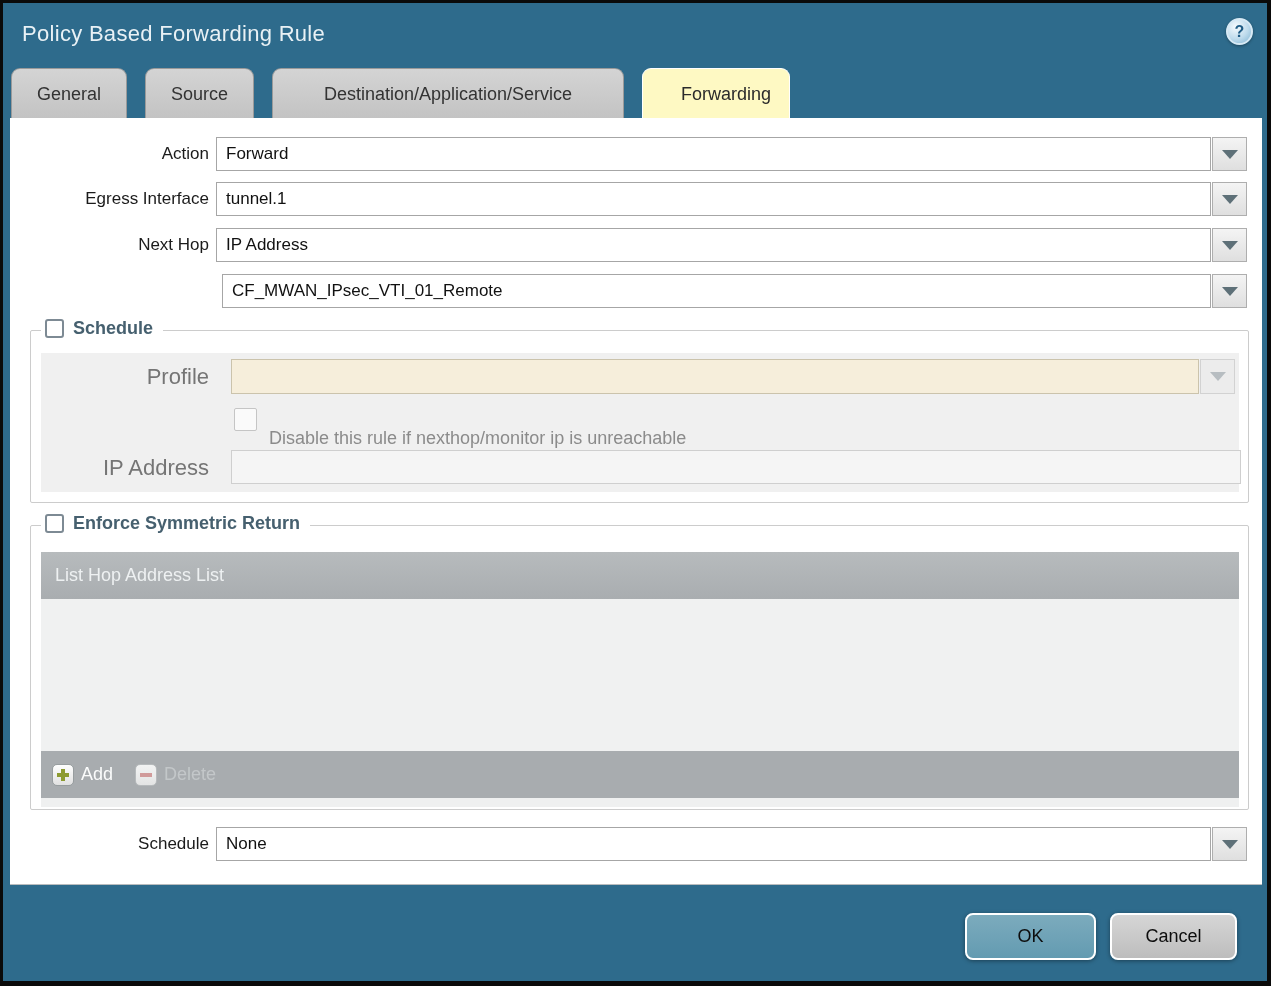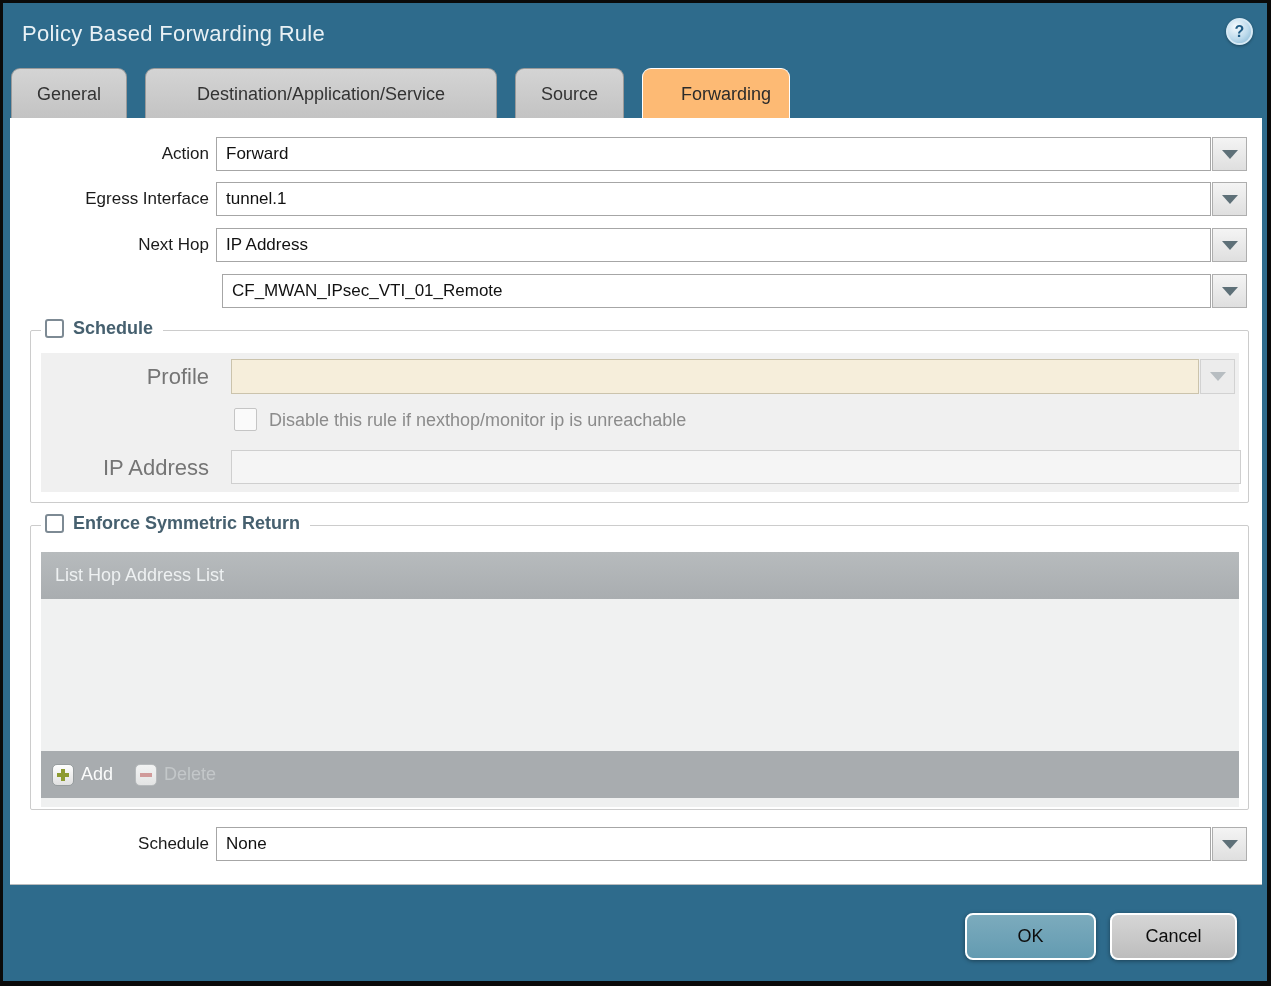--- a/index.html
+++ b/index.html
@@ -36,21 +36,21 @@
     height:50px; line-height:50px; text-align:center;
     background:linear-gradient(#d4d4d4,#c3c3c3);
     border:1px solid #9a9a9a; border-bottom:none;
     border-radius:9px 9px 0 0;
     color:#333; font-size:18px;
     cursor:pointer;
   }
   .tab.t1 { width:116px; }
   .tab.t2 { width:109px; }
   .tab.t3 { width:352px; }
-  .tab.active { width:148px; background:#fdba74; border-color:#fff; position:relative; z-index:3; color:#2b2b2b;padding-left:20px; }
+  .tab.active { width:148px; background:#fef9c3; border-color:#fff; position:relative; z-index:3; color:#2b2b2b;padding-left:20px; }
   
   .content {
     position:absolute; left:7px; top:115px; width:1252px; height:767px;
     background:#fff; border-bottom:1px solid #b9bcbe;
   }
   .frow { position:absolute; left:0; height:34px; }
   .flabel {
     position:absolute; right:1053px; left:0; top:0; height:34px;
     line-height:34px; text-align:right;
     color:#1b1b1b; font-size:17px; white-space:nowrap;
@@ -153,22 +153,22 @@
 
   <div class="titlebar">
     <span class="title">Policy Based Forwarding Rule</span>
     <div class="help">
       <span>?</span>
     </div>
   </div>
 
   <div class="tabs">
     <div class="tab t1">General</div>
+    <div class="tab t2">Source</div>
     <div class="tab t3">Destination/Application/Service</div>
-    <div class="tab t2">Source</div>
     <div class="tab active">Forwarding</div>
   </div>
 
   <div class="content">
 
     <div class="frow" style="top:19px; width:1252px;">
       <div class="flabel">Action</div>
       <div class="fld" style="left:206px; width:995px;">Forward</div>
       <div class="ddbtn" style="left:1202px;">
         <span class="caret"></span>
@@ -204,21 +204,21 @@
         <span class="legend-text">Schedule</span>
       </div>
       <div class="mpanel">
         <div class="mlabel" style="top:6px;">Profile</div>
         <div class="fld beige" style="top:6px; left:190px; width:968px; height:35px;"></div>
         <div class="ddbtn disabled" style="top:6px; left:1159px; height:35px;">
           <span class="caret"></span>
         </div>
 
         <div class="cb-dis" style="top:55px; left:193px;"></div>
-        <div class="dis-text" style="top:57px; left:228px;text-align:right;">Disable this rule if nexthop/monitor ip is unreachable</div>
+        <div class="dis-text" style="top:75px; left:228px;text-align:right;">Disable this rule if nexthop/monitor ip is unreachable</div>
 
         <div class="mlabel" style="top:97px;">IP Address</div>
         <div class="fld gray" style="top:97px; left:190px; width:1010px;"></div>
       </div>
     </div>
 
     <div class="fset" style="top:407px; height:285px;">
       <div class="legend">
         <div class="cb"></div>
         <span class="legend-text">Enforce Symmetric Return</span>

